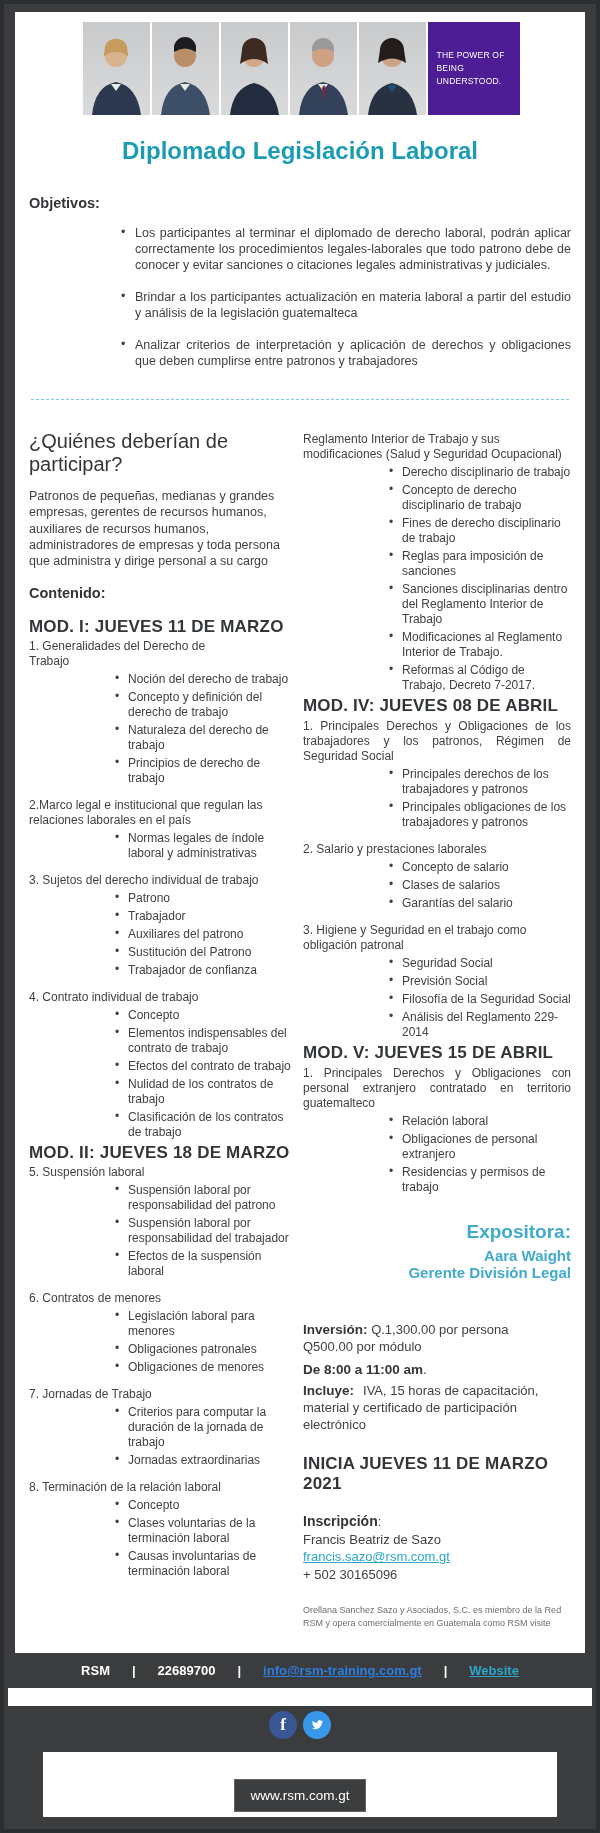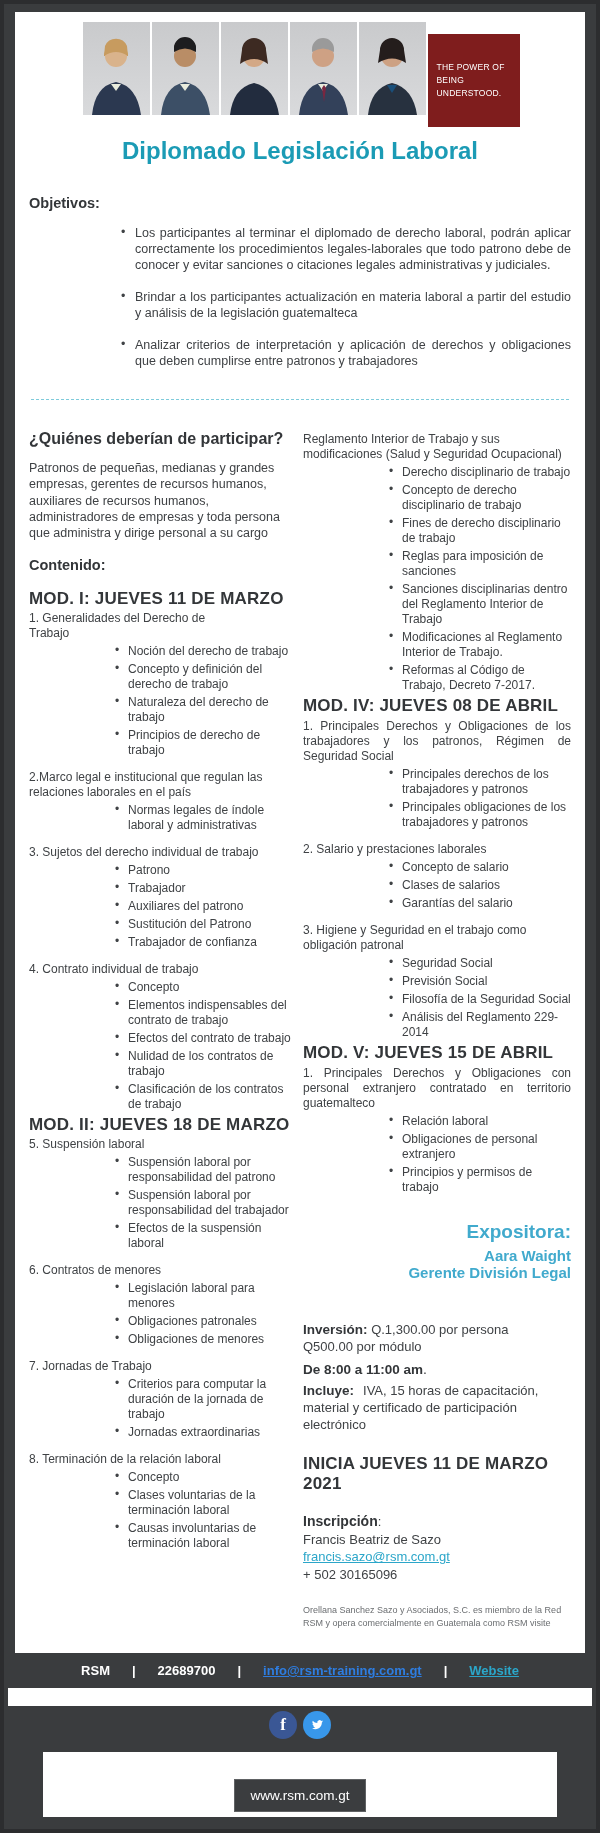--- a/index.html
+++ b/index.html
@@ -26,25 +26,24 @@
   
   .banner { width:435px; height:93px; margin:10px auto 0; display:flex; }
   .person-panel {
     width:67px; height:93px; margin-right:2px;
     background:linear-gradient(#c9cacc,#d9dadc);
     overflow:hidden; flex:none;
   }
   .person-panel svg { display:block; }
   .tagline-box {
     width:92px; height:93px; flex:none;
-    background:#7f1d1d; color:#ffffff;
+    background:#4c1d95; color:#ffffff;
     font-size:8.5px; line-height:1.5; letter-spacing:.2px;
     display:flex; flex-direction:column; justify-content:center;
     padding-left:9px;
-    margin-top:12px;
   }
   
   .page-title {
     margin-top:22px; text-align:center;
     color:#1b9bb5; font-size:24px; font-weight:bold;
   }
   .objetivos { padding:0 14px; }
   .objetivos-heading { margin-top:30px; font-size:14.5px; font-weight:bold; color:#333639; }
   ul.obj-bullets {
     margin:14px 0 0; padding-left:92px; list-style:none;
@@ -54,21 +53,21 @@
     font-size:12.5px; line-height:1.28; text-align:justify;
   }
   ul.obj-bullets li::before { content:"•"; position:absolute; left:0; top:-1px; }
   .dashed-divider {
     margin:14px 16px 0; border-top:1px dashed #7ecbdb; height:0;
   }
   
   .columns { display:flex; gap:12px; padding:0 14px; margin-top:30px; }
   .col-left { width:262px; flex:none; }
   .col-right { flex:1; min-width:0; }
-  .participants-heading { font-size:16px; font-weight:bold; color:#333639; }
+  .participants-heading { font-size:20px; font-weight:normal; color:#333639; }
   .participants-text { margin-top:12px; font-size:12.5px; line-height:1.3; }
   .contenido-heading { margin-top:16px; font-size:14.5px; font-weight:bold; color:#333639; }
   .mod-title { margin-top:2px; font-size:17px; font-weight:bold; color:#333639; letter-spacing:.2px; }
   .blocks > .mod-title:first-child { margin-top:16px; }
   .col-right .blocks > .mod-title:first-child { margin-top:0; }
   .item-head { margin-top:12px; font-size:12px; line-height:1.25; white-space:pre-line; }
   .item-head.tight { margin-top:2px; }
   .item-head.justify { margin-top:3px; text-align:justify; white-space:normal; }
   ul.bullets { margin:3px 0 0; padding-left:86px; list-style:none; }
   ul.bullets li {
@@ -276,21 +275,21 @@
               <li>Seguridad Social</li>
               <li>Previsión Social</li>
               <li>Filosofía de la Seguridad Social</li>
               <li>Análisis del Reglamento 229-2014</li>
             </ul>
             <div class="mod-title">MOD. V: JUEVES 15 DE ABRIL</div>
             <div class="item-head justify">1. Principales Derechos y Obligaciones con personal extranjero contratado en territorio guatemalteco</div>
             <ul class="bullets">
               <li>Relación laboral</li>
               <li>Obligaciones de personal extranjero</li>
-              <li>Principios y permisos de trabajo</li>
+              <li>Residencias y permisos de trabajo</li>
             </ul>
           </div>
 
         <div class="expositora">
           <div class="expositora-label">Expositora:</div>
           <div class="expositora-name">Aara Waight</div>
           <div class="expositora-role">Gerente División Legal</div>
         </div>
 
         <div class="pricing">

